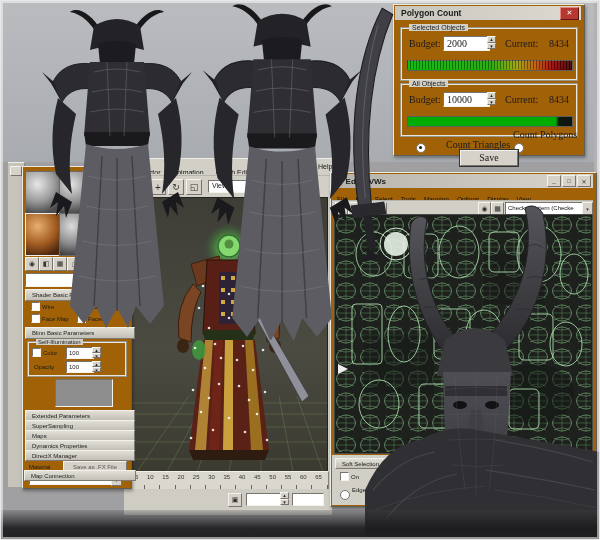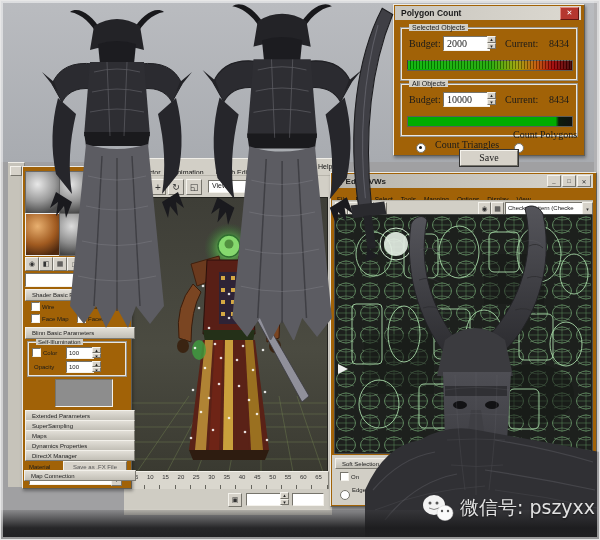--- a/index.html
+++ b/index.html
@@ -409,21 +409,21 @@
           <span>▴</span>
           <span>▾</span>
         </span>
       <span class="abs t8" style="left:104px;top:11px;">Current:</span>
       <span class="abs t8" style="left:148px;top:11px;">8434</span>
       <div class="abs bar-dots" style="left:6px;top:32px;width:164px;height:9px;border:1px solid #5f5d56;
                   background-image:linear-gradient(90deg,#00ac00 0%,#00ac00 90%,#0c1c0c 92%,#101210 100%);"></div>
     </div>
     
     <span class="radio sel abs" style="left:22px;top:133px;"></span>
-    <span class="abs t8" style="left:41px;top:135px;">Count Triangles</span>
+    <span class="abs t8" style="left:52px;top:135px;">Count Triangles</span>
     <span class="radio abs" style="left:106px;top:133px;"></span>
     <span class="abs t8" style="left:119px;top:125px;">Count Polygons</span>
     
     <span class="raised abs t8" style="left:66px;top:133px;width:56px;height:12px;text-align:center;padding-top:2px;transform:translateY(12px);box-shadow:0 0 0 1px #333;">Save</span>
   </div>
 
   <svg class="abs" style="left:20px;top:0;z-index:20;pointer-events:none;" width="382" height="340" viewBox="0 0 382 340">
     <defs>
       <g id="warA">
         <path d="M70,26 C60,8 46,0 38,6 C50,8 60,18 66,30 Z" fill="#18181b"></path>
@@ -516,27 +516,15 @@
       <path d="M86,275 Q111,278 138,275"></path>
         <path d="M55,60 Q65,55 75,62"></path>
         <path d="M158,52 Q168,48 176,54"></path>
       <path d="M10,320 Q60,300 120,296"></path>
         <path d="M130,300 Q180,306 232,318"></path>
     </g>
   </svg>
 
   <div class="abs" style="left:0;top:510px;width:600px;height:30px;background:linear-gradient(180deg,rgba(70,70,72,.25),rgba(28,28,30,.92) 60%,#202022);z-index:40;"></div>
 
-  <div class="abs" style="left:422px;top:494px;z-index:50;display:flex;align-items:center;gap:6px;">
-    <svg width="32" height="28" viewBox="0 0 32 28">
-      <ellipse cx="12" cy="11" rx="11" ry="10" fill="#f2f2f2"></ellipse>
-      <circle cx="8" cy="9" r="1.5" fill="#555"></circle>
-        <circle cx="15" cy="9" r="1.5" fill="#555"></circle>
-      <path d="M7,14 Q12,17 17,14" stroke="#888" stroke-width="1" fill="none"></path>
-      <ellipse cx="23" cy="19" rx="8" ry="7.5" fill="#fafafa" stroke="#ccc" stroke-width=".5"></ellipse>
-      <circle cx="20" cy="17" r="1.2" fill="#555"></circle>
-        <circle cx="26" cy="17" r="1.2" fill="#555"></circle>
-    </svg>
-    <span style="font-size:19px;color:#e2e2e2;text-shadow:0 1px 2px rgba(0,0,0,.6);font-family:'DejaVu Sans','Liberation Sans',sans-serif;">微信号: pszyxx</span>
-  </div>
 
   <div class="abs" style="left:0;top:0;width:598px;height:538px;border:1px solid #e8e8e8;box-shadow:inset 0 0 0 2px rgba(250,250,250,.55);z-index:60;pointer-events:none;"></div>
 </div>
 
 </body></html>

